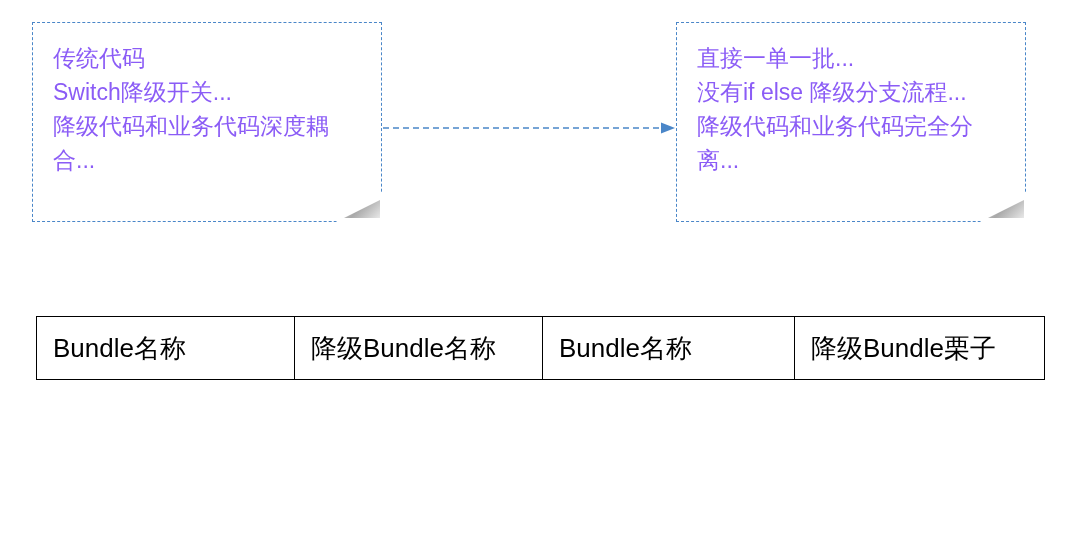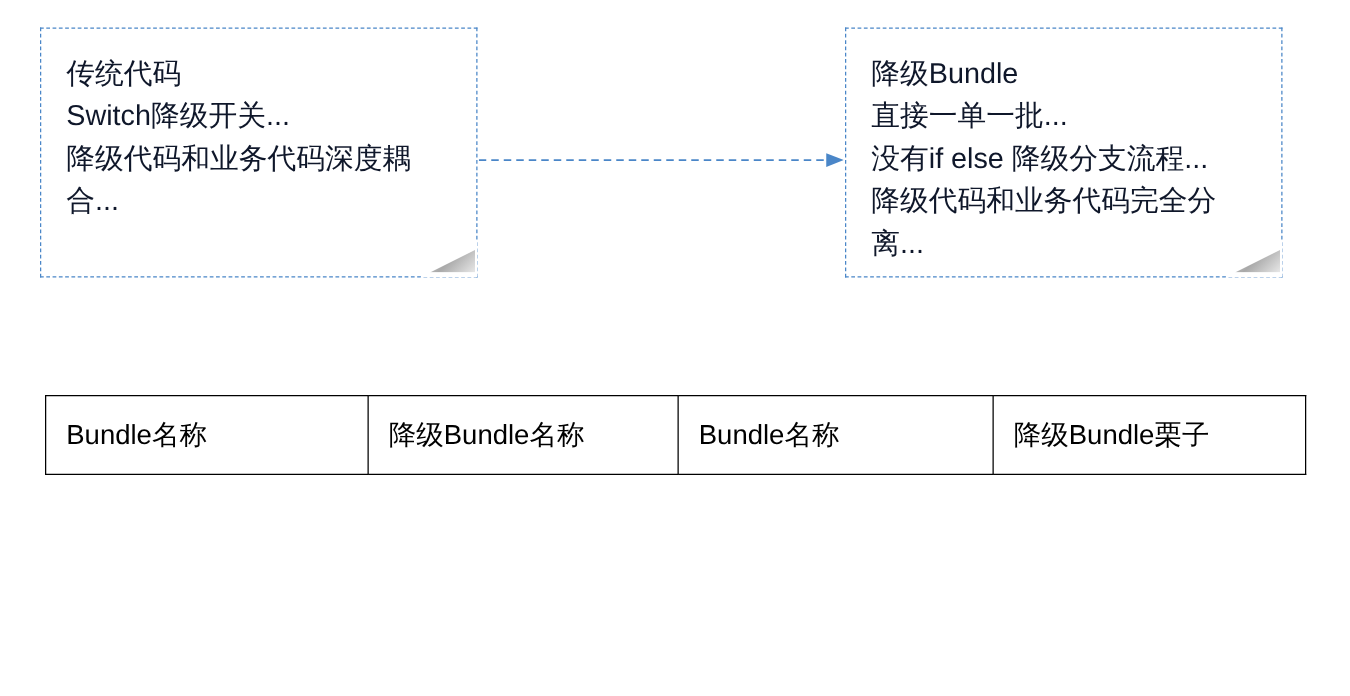--- a/index.html
+++ b/index.html
@@ -21,21 +21,21 @@
     position: absolute;
     border: 1px dashed #4a86c8;
     box-sizing: border-box;
     background: #ffffff;
     padding: 18px 20px 10px 20px;
   }
   .note-line {
     font-size: 23px;
     line-height: 34px;
     white-space: pre;
-    color: #0f172a;
+    color: #8b5cf6;
   }
   
   .fold {
     position: absolute;
     right: -1px;
     bottom: -1px;
     width: 46px;
     height: 30px;
     overflow: hidden;
     pointer-events: none;
@@ -82,21 +82,21 @@
   }
   table.grid {
     border-collapse: collapse;
     width: 100%;
     table-layout: fixed;
   }
   table.grid td {
     border: 1.5px solid #000000;
     height: 62px;
     padding: 0 16px;
-    font-size: 22px;
+    font-size: 26px;
     vertical-align: middle;
     white-space: nowrap;
     overflow: hidden;
   }
   table.grid col.c1 { width: 258px; }
   table.grid col.c2 { width: 248px; }
   table.grid col.c3 { width: 252px; }
   table.grid col.c4 { width: 250px; }
 </style>
 </head>
@@ -104,21 +104,20 @@
 
 <div class="note" id="note-left">
   <div class="note-line">传统代码</div>
   <div class="note-line">Switch降级开关...</div>
   <div class="note-line">降级代码和业务代码深度耦</div>
   <div class="note-line">合...</div>
   <span class="fold"></span>
 </div>
 
 <div class="note" id="note-right">
-  <div class="note-line">降级Bundle</div>
   <div class="note-line">直接一单一批...</div>
   <div class="note-line">没有if else 降级分支流程...</div>
   <div class="note-line">降级代码和业务代码完全分</div>
   <div class="note-line">离...</div>
   <span class="fold"></span>
 </div>
 
 <svg id="arrow" viewBox="0 0 292 20" xmlns="http://www.w3.org/2000/svg">
   <line x1="0" y1="10" x2="281" y2="10" stroke="#4a86c8" stroke-width="1.4" stroke-dasharray="6,4"></line>
   <polygon points="292,10 278,4.5 278,15.5" fill="#4a86c8"></polygon>

